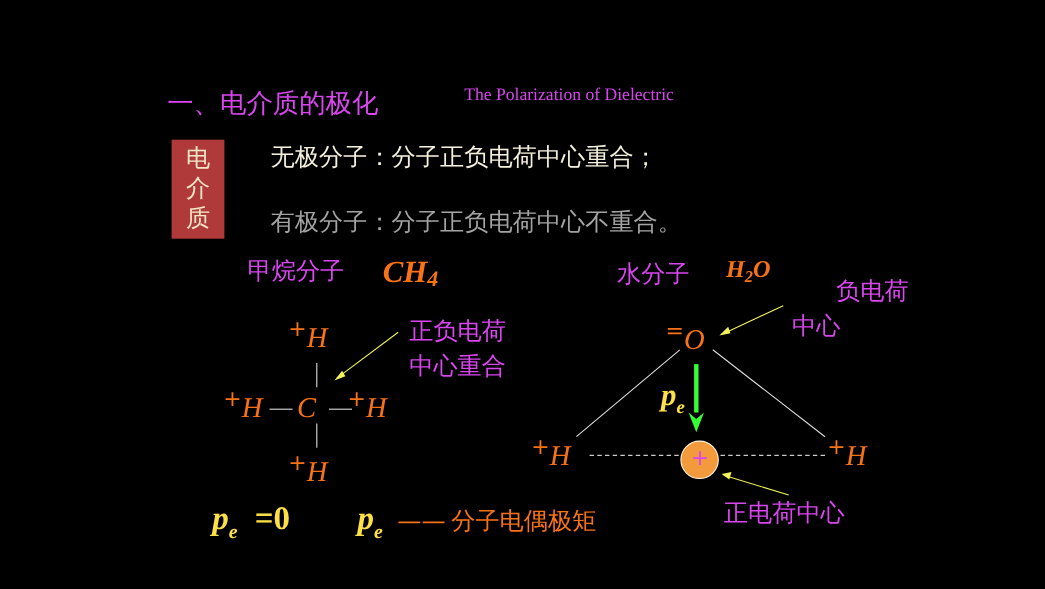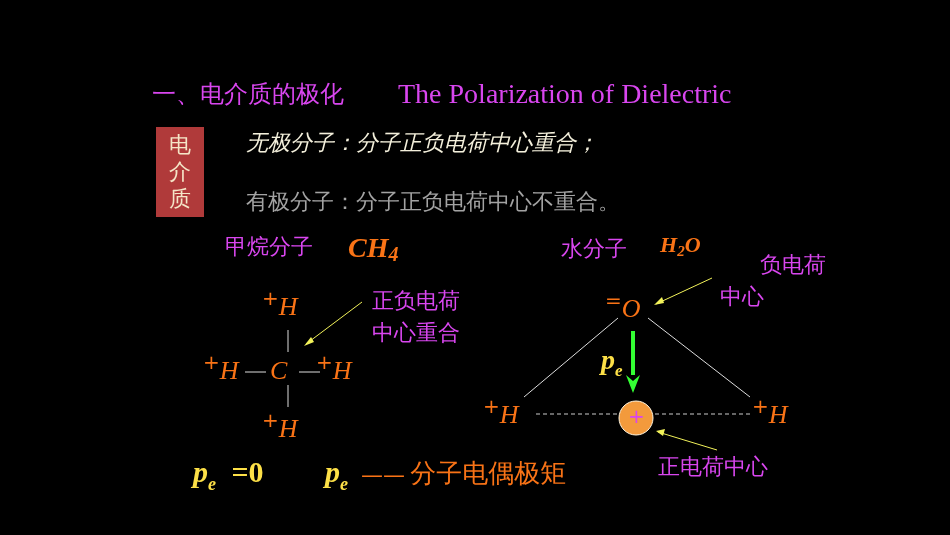--- a/index.html
+++ b/index.html
@@ -3,25 +3,25 @@
 <meta charset="utf-8">
 <style>
   html, body { margin:0; padding:0; background:#000; }
   body { width:950px; height:535px; position:relative; overflow:hidden;
          font-family:"DejaVu Sans", sans-serif; }
   .abs { position:absolute; white-space:nowrap; }
   .yellow { color:#d946ef; }
   .white { color:#f97316; }
   .green { color:#fde047; }
   .title-cn { left:152px; top:78px; font-size:24px; }
-  .title-en { left:398px; top:78px; font-size:28px; font-family:"Liberation Serif", serif; }
+  .title-en { left:422px; top:78px; font-size:16px; font-family:"Liberation Serif", serif; }
   .tag { left:156px; top:127px; width:48px; height:90px; background:#b03a3a;
          color:#f5e6c8; font-size:22px; line-height:27px; text-align:center;
          padding-top:4px; box-sizing:border-box; font-family:"DejaVu Serif", serif; }
-  .line1 { left:246px; top:128px; font-size:22px; color:#f4f0dc; font-family:"DejaVu Serif", serif;font-style:italic; }
+  .line1 { left:246px; top:128px; font-size:22px; color:#f4f0dc; font-family:"DejaVu Serif", serif; }
   .line2 { left:246px; top:187px; font-size:22px; color:#a3a3a3; font-family:"DejaVu Serif", serif; }
   .serif-it { font-family:"Liberation Serif", serif; font-style:italic; }
   .serif-bi { font-family:"Liberation Serif", serif; font-style:italic; font-weight:bold; }
   .cn22 { font-size:22px; }
   .atom { font-size:26px; }
   .sup { font-size:20px; position:relative; top:-10px; font-family:"DejaVu Sans", sans-serif; font-style:normal; }
   svg { position:absolute; left:0; top:0; }
 </style>
 </head>
 <body>
@@ -79,21 +79,21 @@
 <div class="abs yellow cn22" style="left:372px;top:318px;">中心重合</div>
 
 <div class="abs green serif-bi" style="left:193px;top:455px;font-size:30px;">
   <span>p</span><span style="font-size:18px;position:relative;top:8px;">e</span>
   <span style="font-style:normal;margin-left:8px;">=0</span>
 </div>
 
 <div class="abs" style="left:325px;top:455px;">
   <span class="green serif-bi" style="font-size:30px;">p</span><span class="green serif-bi" style="font-size:18px;position:relative;top:8px;">e</span>
   <span class="white" style="font-size:22px;margin-left:8px;">——</span>
-  <span class="white" style="font-size:26px;">分子电偶极矩</span>
+  <span class="white" style="font-size:22px;">分子电偶极矩</span>
 </div>
 
 <div class="abs yellow cn22" style="left:561px;top:234px;">水分子</div>
 <div class="abs white serif-bi" style="left:660px;top:232px;font-size:22px;">
   <span>H</span><span style="font-size:15px;position:relative;top:4px;">2</span><span>O</span>
 </div>
 
 <div class="abs white serif-it atom" style="left:605px;top:294px;"><span class="sup">=</span><span>O</span></div>
 <div class="abs white serif-it atom" style="left:483px;top:400px;"><span class="sup">+</span><span>H</span></div>
 <div class="abs white serif-it atom" style="left:752px;top:400px;"><span class="sup">+</span><span>H</span></div>

